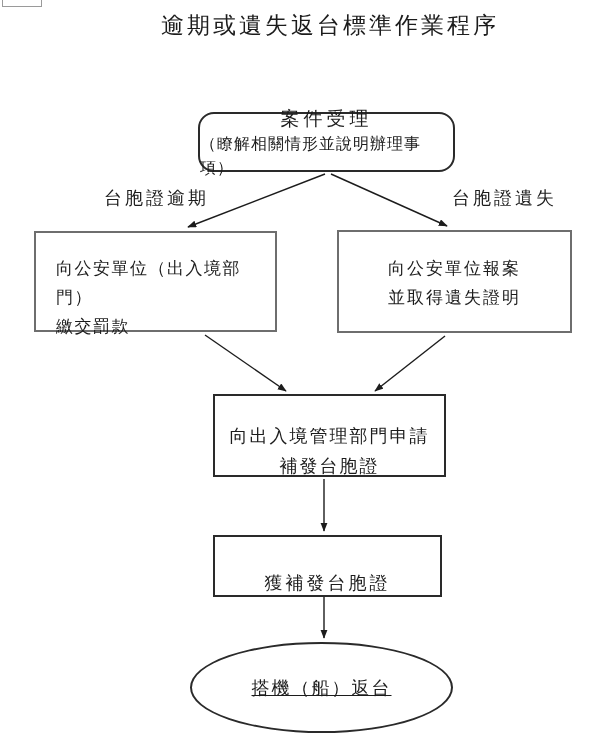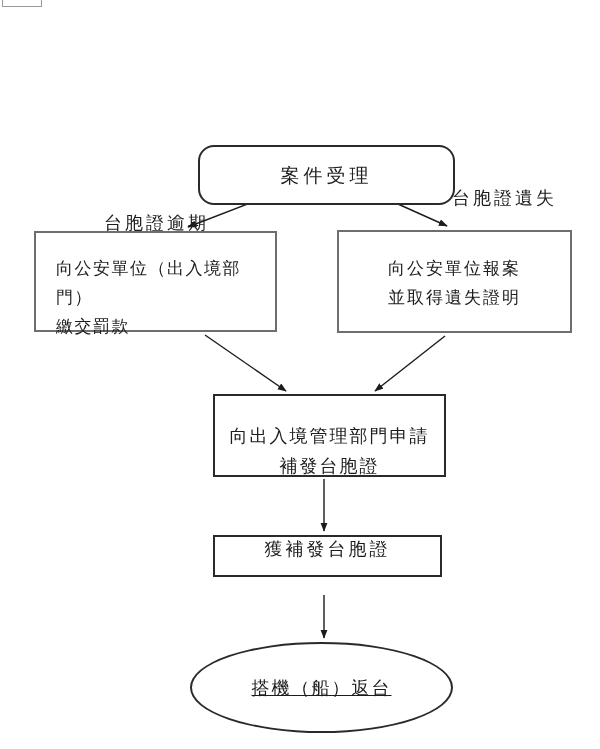--- a/index.html
+++ b/index.html
@@ -31,30 +31,29 @@
     background:var(--background);
     font-size:17px;
     color:var(--ink);
   }
   .node-intake{
     left:198px;top:112px;width:257px;height:60px;
     border:2px solid var(--box-border);
     border-radius:16px;
     display:flex;flex-direction:column;justify-content:center;align-items:center;
     padding-top:2px;
-    margin-top:33px;
   }
   .node-intake .l1{font-size:19px;letter-spacing:4px;line-height:26px;}
   .node-intake .l2{font-size:16px;letter-spacing:1px;line-height:24px;}
   .branch-label{
     position:absolute;top:186px;
     font-size:18px;letter-spacing:3px;line-height:24px;
     white-space:nowrap;
   }
-  .branch-label.left{left:104px;margin-top:25px;}
+  .branch-label.left{left:104px;}
   .branch-label.right{left:452px;}
   .node-overdue{
     left:34px;top:231px;width:243px;height:101px;
     border:2px solid var(--side-box-border);
     padding:21px 0 0 20px;
     font-size:17px;letter-spacing:1.5px;line-height:29px;
     text-align:left;
   }
   .node-lost{
     left:337px;top:230px;width:235px;height:103px;
@@ -64,23 +63,23 @@
     text-align:center;
   }
   .node-apply{
     left:213px;top:394px;width:233px;height:83px;
     border:2px solid var(--box-border);
     padding-top:25px;
     font-size:18px;letter-spacing:2px;line-height:30px;
     text-align:center;
   }
   .node-reissued{
-    left:213px;top:535px;width:229px;height:42px;
+    left:213px;top:535px;width:229px;height:62px;
     border:2px solid var(--box-border);
-    display:flex;justify-content:center;align-items:flex-start;
+    display:flex;justify-content:center;align-items:flex-end;
     font-size:18px;letter-spacing:3px;
   }
   .node-return{
     left:190px;top:642px;width:263px;height:91px;
     border:2px solid var(--box-border);
     border-radius:50%;
     display:flex;justify-content:center;align-items:center;
     font-size:18px;letter-spacing:2px;text-decoration:underline;
   }
   
@@ -97,38 +96,40 @@
   }
 </style>
 </head>
 <body>
 
 <div id="canvas">
 
   <div class="scan-artifact"></div>
 
   <div class="doc-title">
+    <div>逾期或遺失返台標準作業程序</div>
   </div>
 
   <svg id="arrows" viewBox="0 0 600 749" xmlns="http://www.w3.org/2000/svg">
     <defs>
       <marker id="ah" markerWidth="10" markerHeight="8" refX="8.2" refY="3.5" orient="auto" markerUnits="userSpaceOnUse">
         <path d="M0,0 L9,3.5 L0,7 Z" fill="#1c1c1c"></path>
       </marker>
     </defs>
     <line x1="325" y1="174" x2="188" y2="227" marker-end="url(#ah)"></line>
     <line x1="331" y1="174" x2="447" y2="226" marker-end="url(#ah)"></line>
     <line x1="205" y1="335" x2="286" y2="391" marker-end="url(#ah)"></line>
     <line x1="445" y1="336" x2="375" y2="391" marker-end="url(#ah)"></line>
     <line x1="324" y1="479" x2="324" y2="531" marker-end="url(#ah)"></line>
     <line x1="324" y1="595" x2="324" y2="638" marker-end="url(#ah)"></line>
   </svg>
 
   <div class="node node-intake">
     <div class="l1">案件受理</div>
+    <div class="l2">（瞭解相關情形並說明辦理事項）</div>
   </div>
 
   <div class="branch-label left">台胞證逾期</div>
   <div class="branch-label right">台胞證遺失</div>
 
   <div class="node node-overdue">
     <div>向公安單位（出入境部門）</div>
     <div>繳交罰款</div>
   </div>
 

